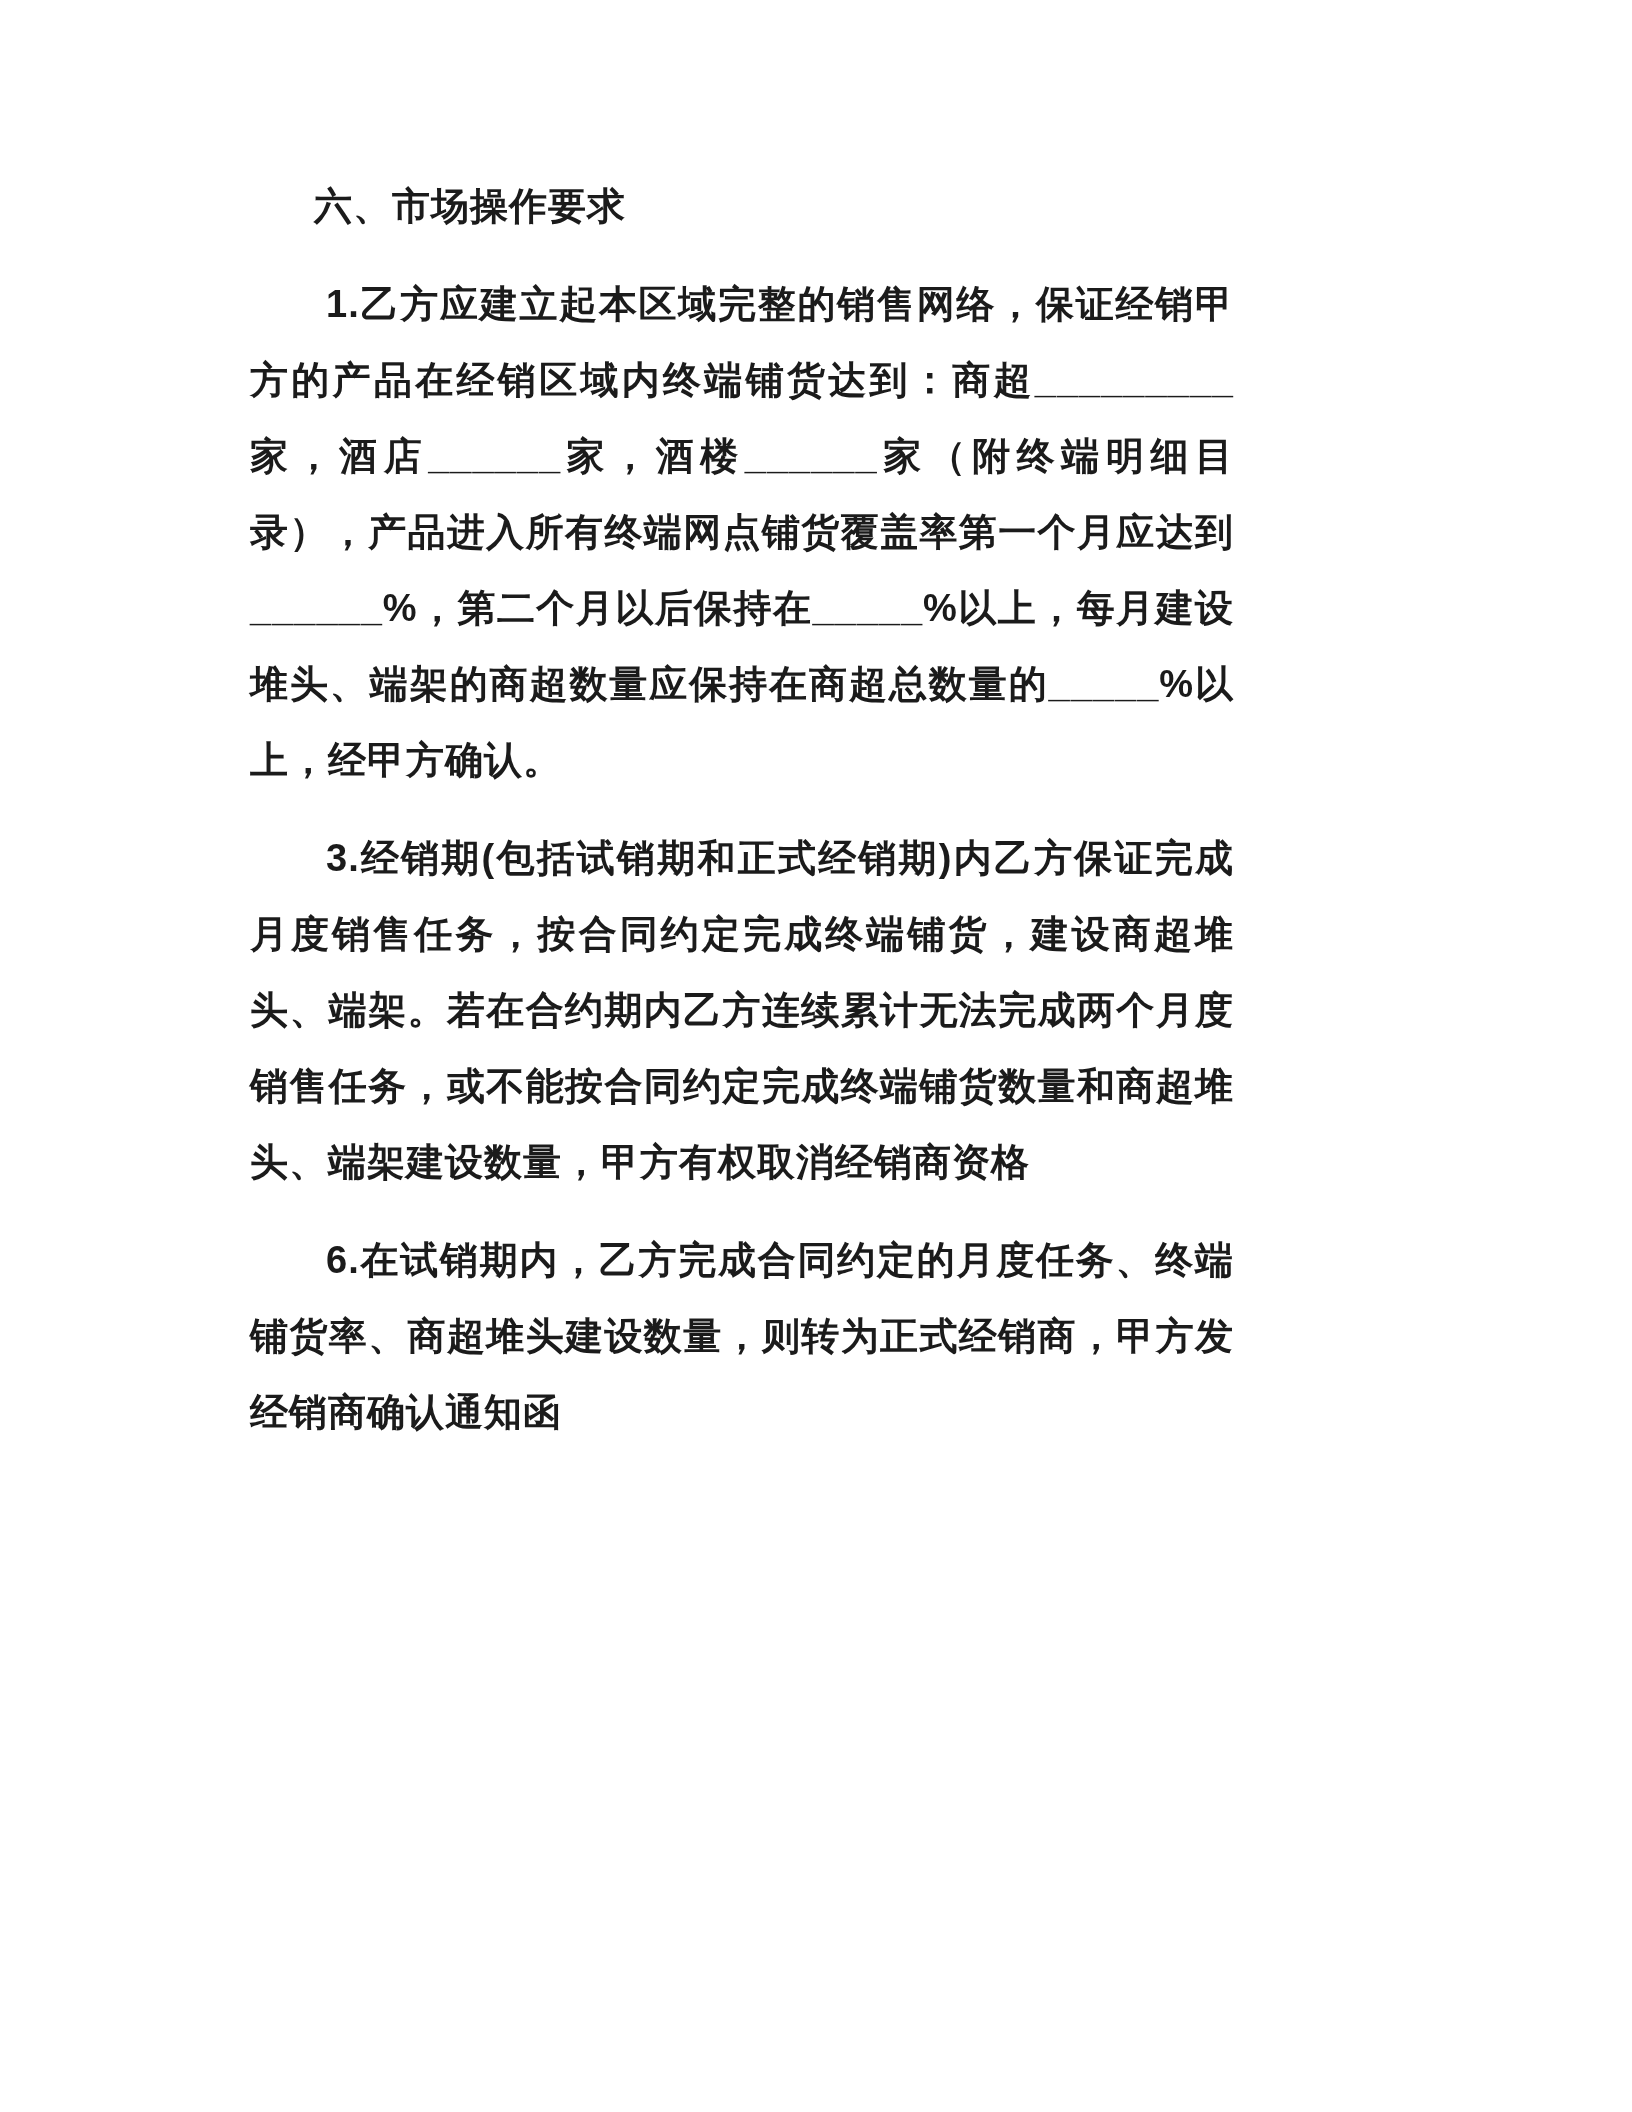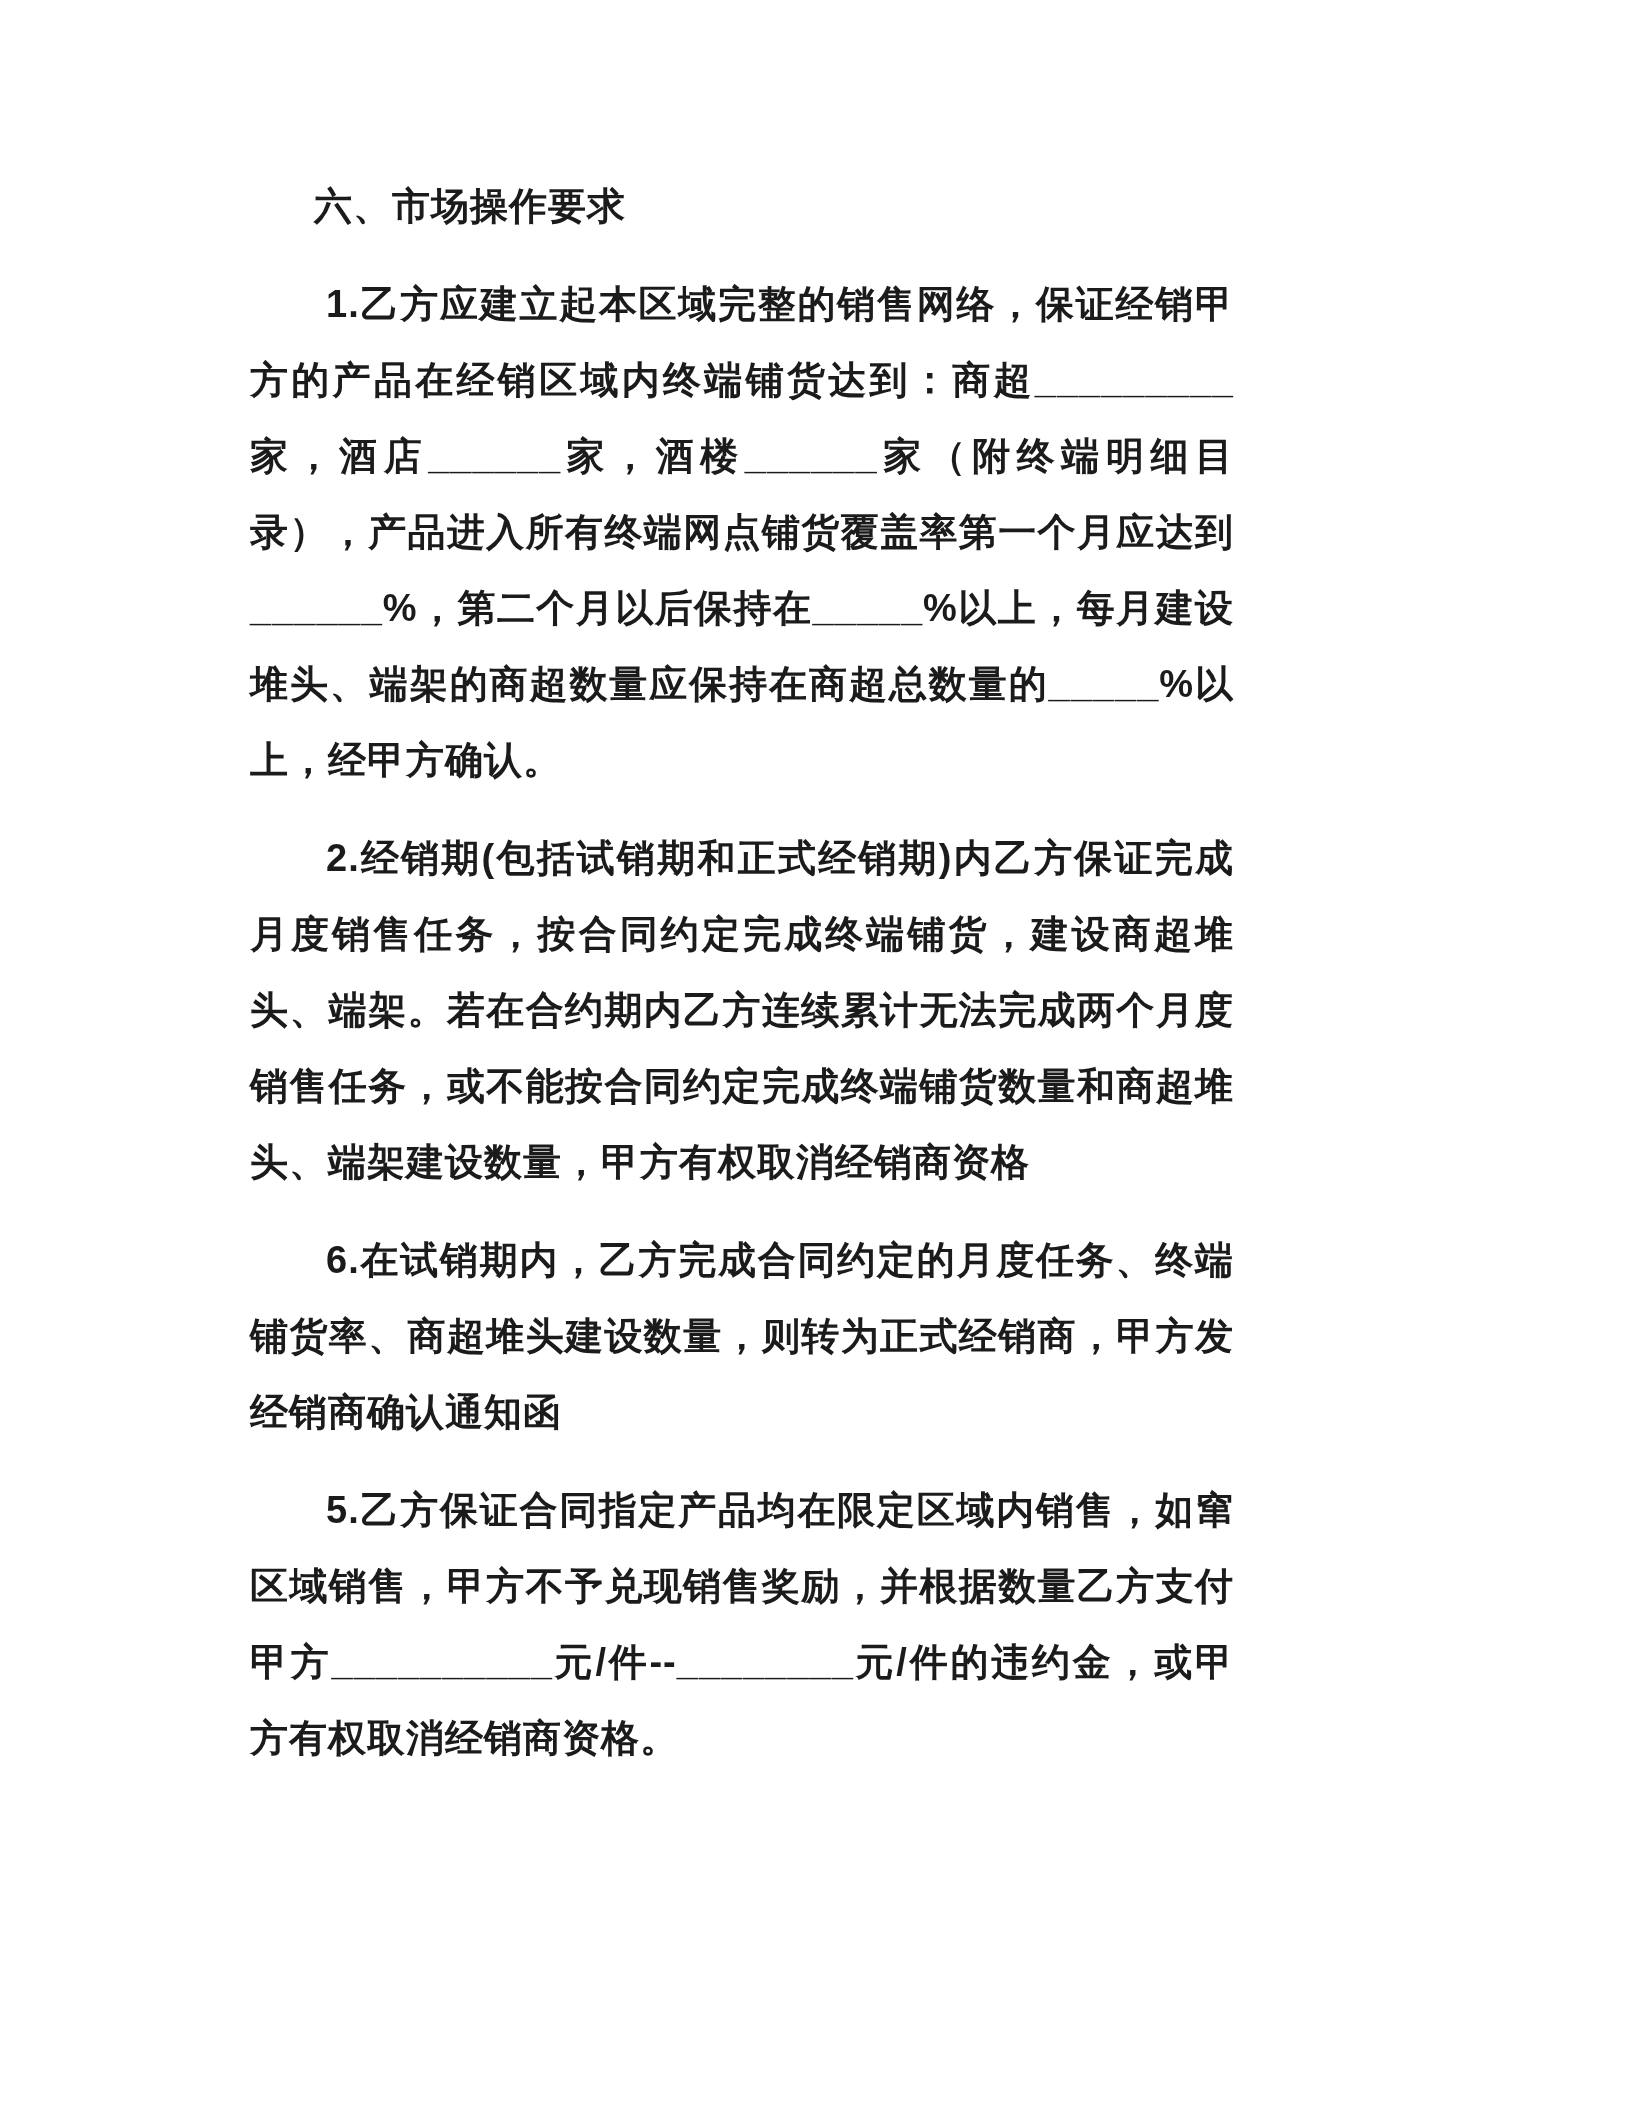--- a/index.html
+++ b/index.html
@@ -42,18 +42,17 @@
 </style>
 </head>
 <body>
 
 <div class="page">
   <h2 class="section-title">六、市场操作要求</h2>
 
   <p class="para">1.乙方应建立起本区域完整的销售网络，保证经销甲方的产品在经销区域内终端铺货达到：商超_________家，酒店______家，酒楼______家（附终端明细目录），产品进入所有终端网点铺货覆盖率第一个月应达到______%，第二个月以后保持在_____%以上，每月建设堆头、端架的商超数量应保持在商超总数量的_____%以上，经甲方确认。</p>
 
 
-  <p class="para">2.经销期(包括试销期和正式经销期)内乙方保证完成月度销售任务，按合同约定完成终端铺货，建设商超堆头、端架。若在合约期内乙方连续累计无法完成两个月度销售任务，或不能按合同约定完成终端铺货数量和商超堆头、端架建设数量，甲方有权取消经销商资格</p>
+  <p class="para">3.经销期(包括试销期和正式经销期)内乙方保证完成月度销售任务，按合同约定完成终端铺货，建设商超堆头、端架。若在合约期内乙方连续累计无法完成两个月度销售任务，或不能按合同约定完成终端铺货数量和商超堆头、端架建设数量，甲方有权取消经销商资格</p>
 
   <p class="para">6.在试销期内，乙方完成合同约定的月度任务、终端铺货率、商超堆头建设数量，则转为正式经销商，甲方发经销商确认通知函</p>
 
-  <p class="para">5.乙方保证合同指定产品均在限定区域内销售，如窜区域销售，甲方不予兑现销售奖励，并根据数量乙方支付甲方__________元/件--________元/件的违约金，或甲方有权取消经销商资格。</p>
 </div>
 
 </body></html>

